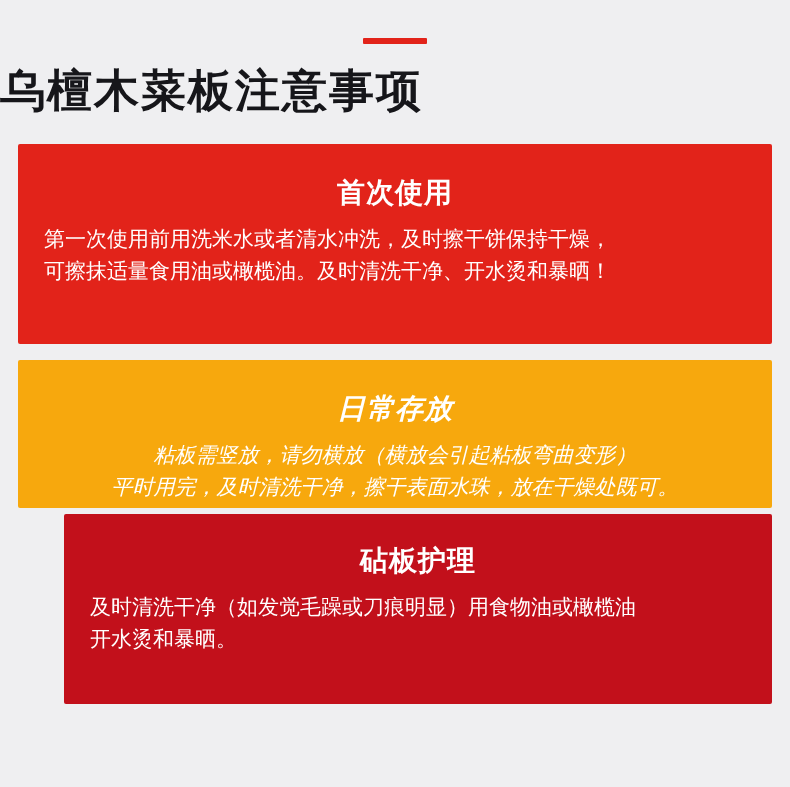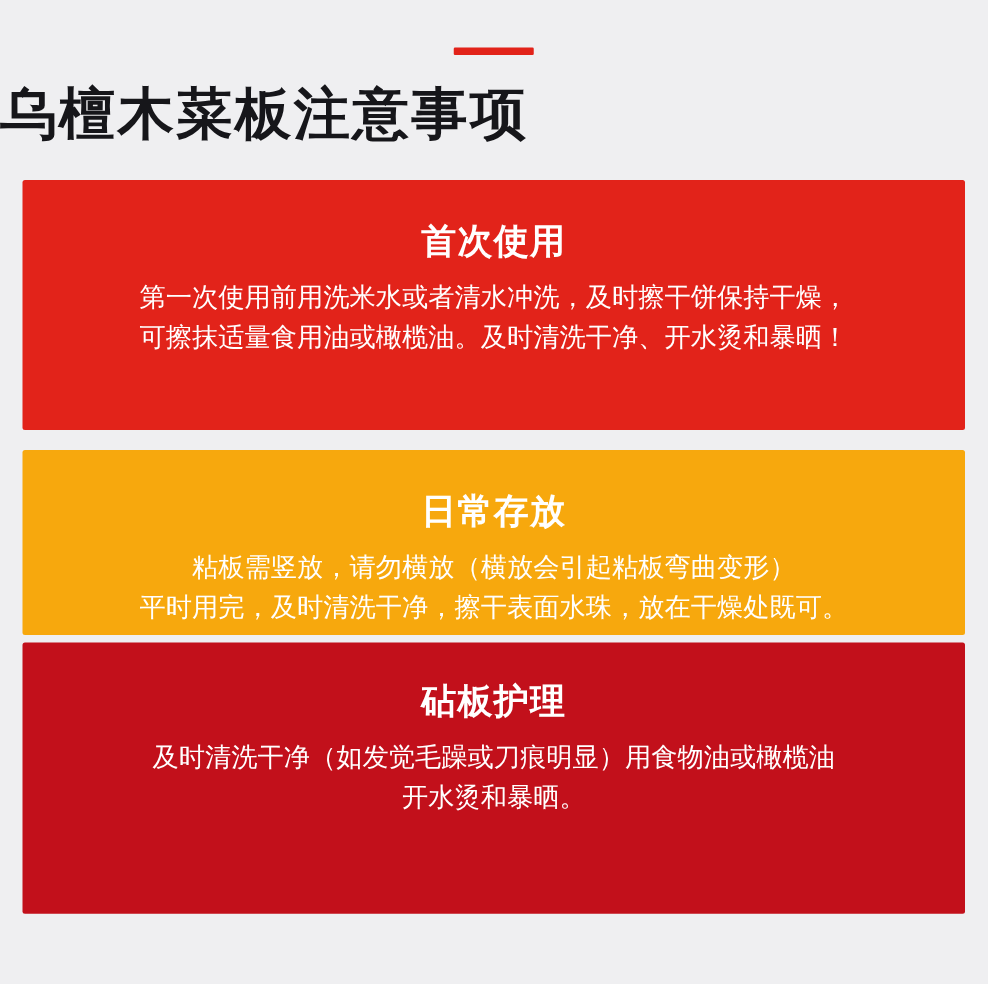--- a/index.html
+++ b/index.html
@@ -73,28 +73,28 @@
     color: #ffffff;
     line-height: 1.5;
     letter-spacing: 0px;
     text-align: left;
   }
   .card-body p {
     margin: 0;
   }
   .card-red .card-body,
   .card-darkred .card-body {
-    text-align: center;
+    text-align: left;
   }
   .card-orange .card-body {
     text-align: center;
   }
   .card-1 { height: 200px; }
-  .card-2 { height: 148px; margin-top: 16px; }
-  .card-3 { height: 217px; margin-top: 4px; }
+  .card-2 { height: 148px; margin-top: 16px; font-style: italic; }
+  .card-3 { height: 190px; margin-top: 4px; margin-left: 46px; }
   .card-2 .card-title { padding-top: 14px; }
   .card-3 .card-title { padding-top: 12px; }
   .card-1 .card-title { padding-top: 14px; }
 </style>
 </head>
 <body>
 
 <div class="page">
 
   <div class="header">

